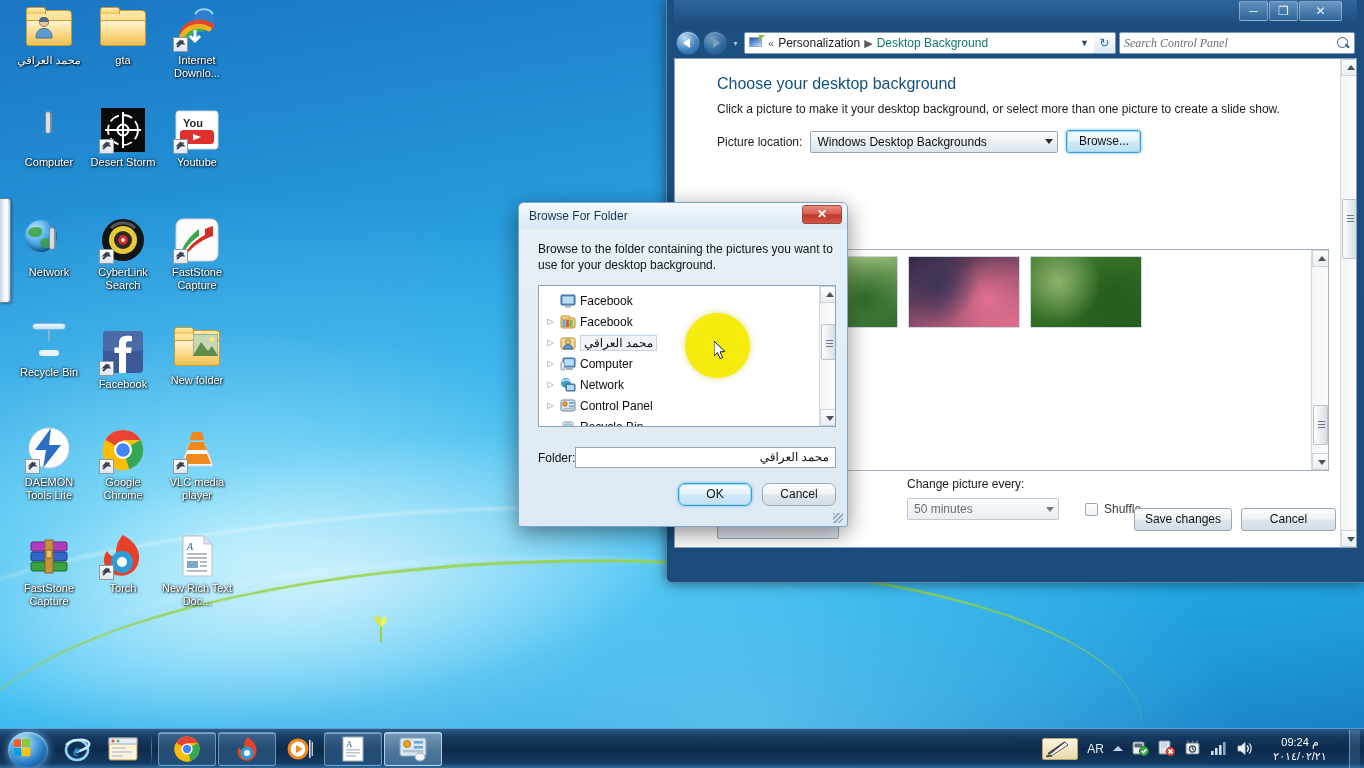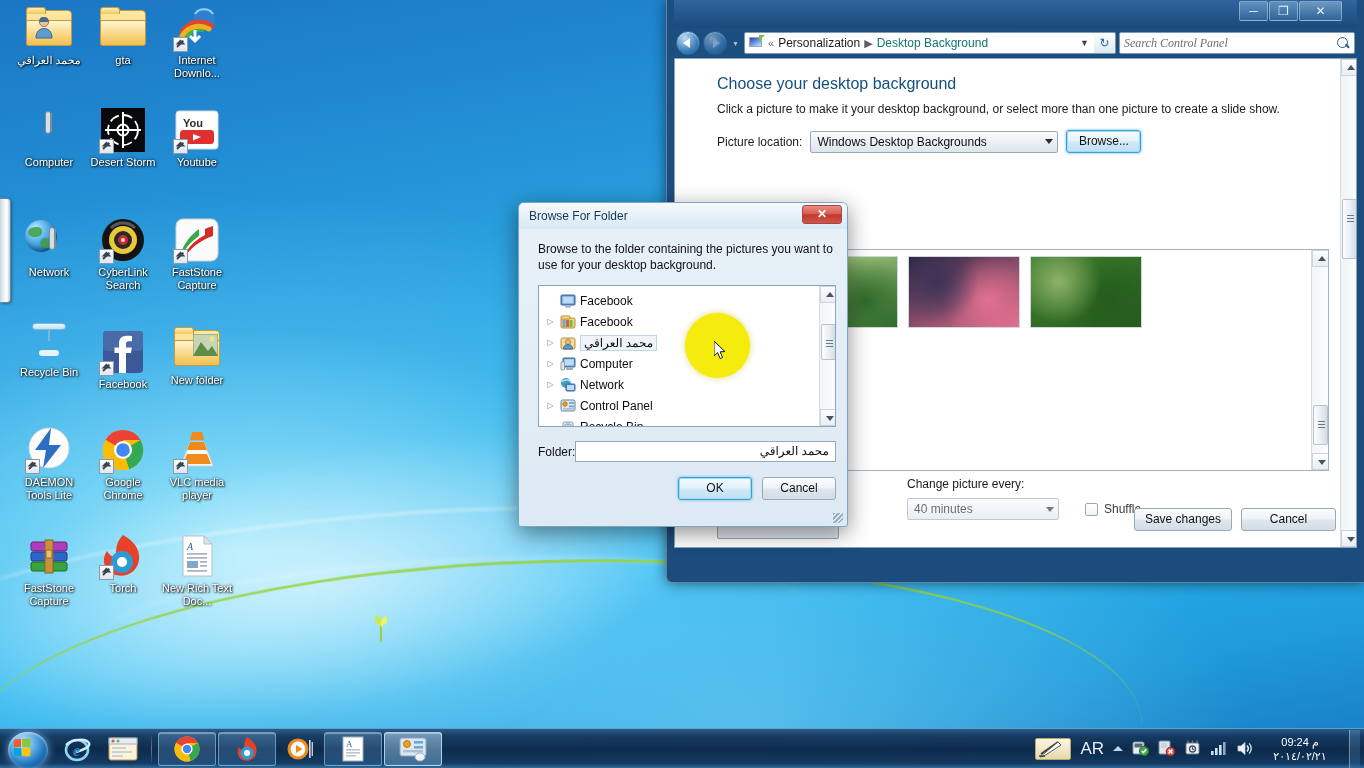--- a/index.html
+++ b/index.html
@@ -407,29 +407,29 @@
     border-left: 1px solid #d5dce2;
   }
   #cursor-blob {
     position: absolute; left: 685px; top: 313px; width: 65px; height: 65px;
     border-radius: 50%; background: #f5ea00; opacity: .95;
     box-shadow: 0 0 7px rgba(200,190,0,0.55);
   }
   #cursor-arrow {
     position: absolute; left: 714px; top: 341px; width: 13px; height: 20px;
   }
-  #folderrow { display: flex; align-items: center; gap: 0; margin-top: 14px; }
+  #folderrow { display: flex; align-items: center; gap: 0; margin-top: 20px; }
   #folder-lbl { font-size: 12px; color: #111; }
   #folder-input {
     flex: 1; height: 21px; background: #fff; border: 1px solid #9aa8b6;
     font-size: 12px; color: #111; padding: 0 6px; line-height: 19px;
     direction: rtl; text-align: right;
   }
   #dlg-btns { display: flex; justify-content: flex-end; gap: 10px; margin-top: 15px; }
-  #dlg-btns .w7-btn { min-width: 74px; }
+  #dlg-btns .w7-btn { min-width: 74px; border-radius: 7px; }
   #dlg-grip {
     position: absolute; right: 4px; bottom: 3px; width: 10px; height: 10px;
     background:
       repeating-linear-gradient(135deg, #9fb0be 0 1.5px, transparent 1.5px 3.5px);
   }
 
   
   #taskbar {
     position: absolute; left: 0; bottom: 0; width: 1364px; height: 40px;
     background: linear-gradient(to bottom,
@@ -475,21 +475,21 @@
     flex: none;
   }
   #tray {
     margin-left: auto; display: flex; align-items: center; gap: 9px;
     padding-right: 4px; height: 100%;
   }
   #tray .tri-up {
     width: 0; height: 0; border-left: 5px solid transparent;
     border-right: 5px solid transparent; border-bottom: 5px solid #bcd4e8;
   }
-  #lang { font-size: 17px; color: #e3eef8; text-align: right; }
+  #lang { font-size: 12px; color: #e3eef8; text-align: right; }
   #clock {
     text-align: center; color: #ffffff; font-size: 11px; line-height: 14px;
     padding: 0 8px; min-width: 74px;
   }
   #showdesktop {
     width: 11px; height: 38px; margin-left: 3px; flex: none;
     border-left: 1px solid rgba(180,215,245,0.5);
     background: linear-gradient(rgba(140,190,230,0.25), rgba(70,130,180,0.22));
   }
   #ime-btn {
@@ -782,21 +782,21 @@
       </div>
 
       <div id="lower">
         <div id="picpos-combo">
           <span id="picpos-caret"></span>
         </div>
         <div id="changepic">
           <div class="cp-lbl">Change picture every:</div>
           <div style="display:flex;align-items:center;gap:26px;margin-bottom:10px">
             <div class="w7-combo" id="cp-interval">
-              <span class="cv">40 minutes</span>
+              <span class="cv">50 minutes</span>
               <span class="car"></span>
             </div>
             <div class="w7-check">
               <span class="cbox"></span>
               <span>Shuffle</span>
             </div>
           </div>
         </div>
       </div>
 

